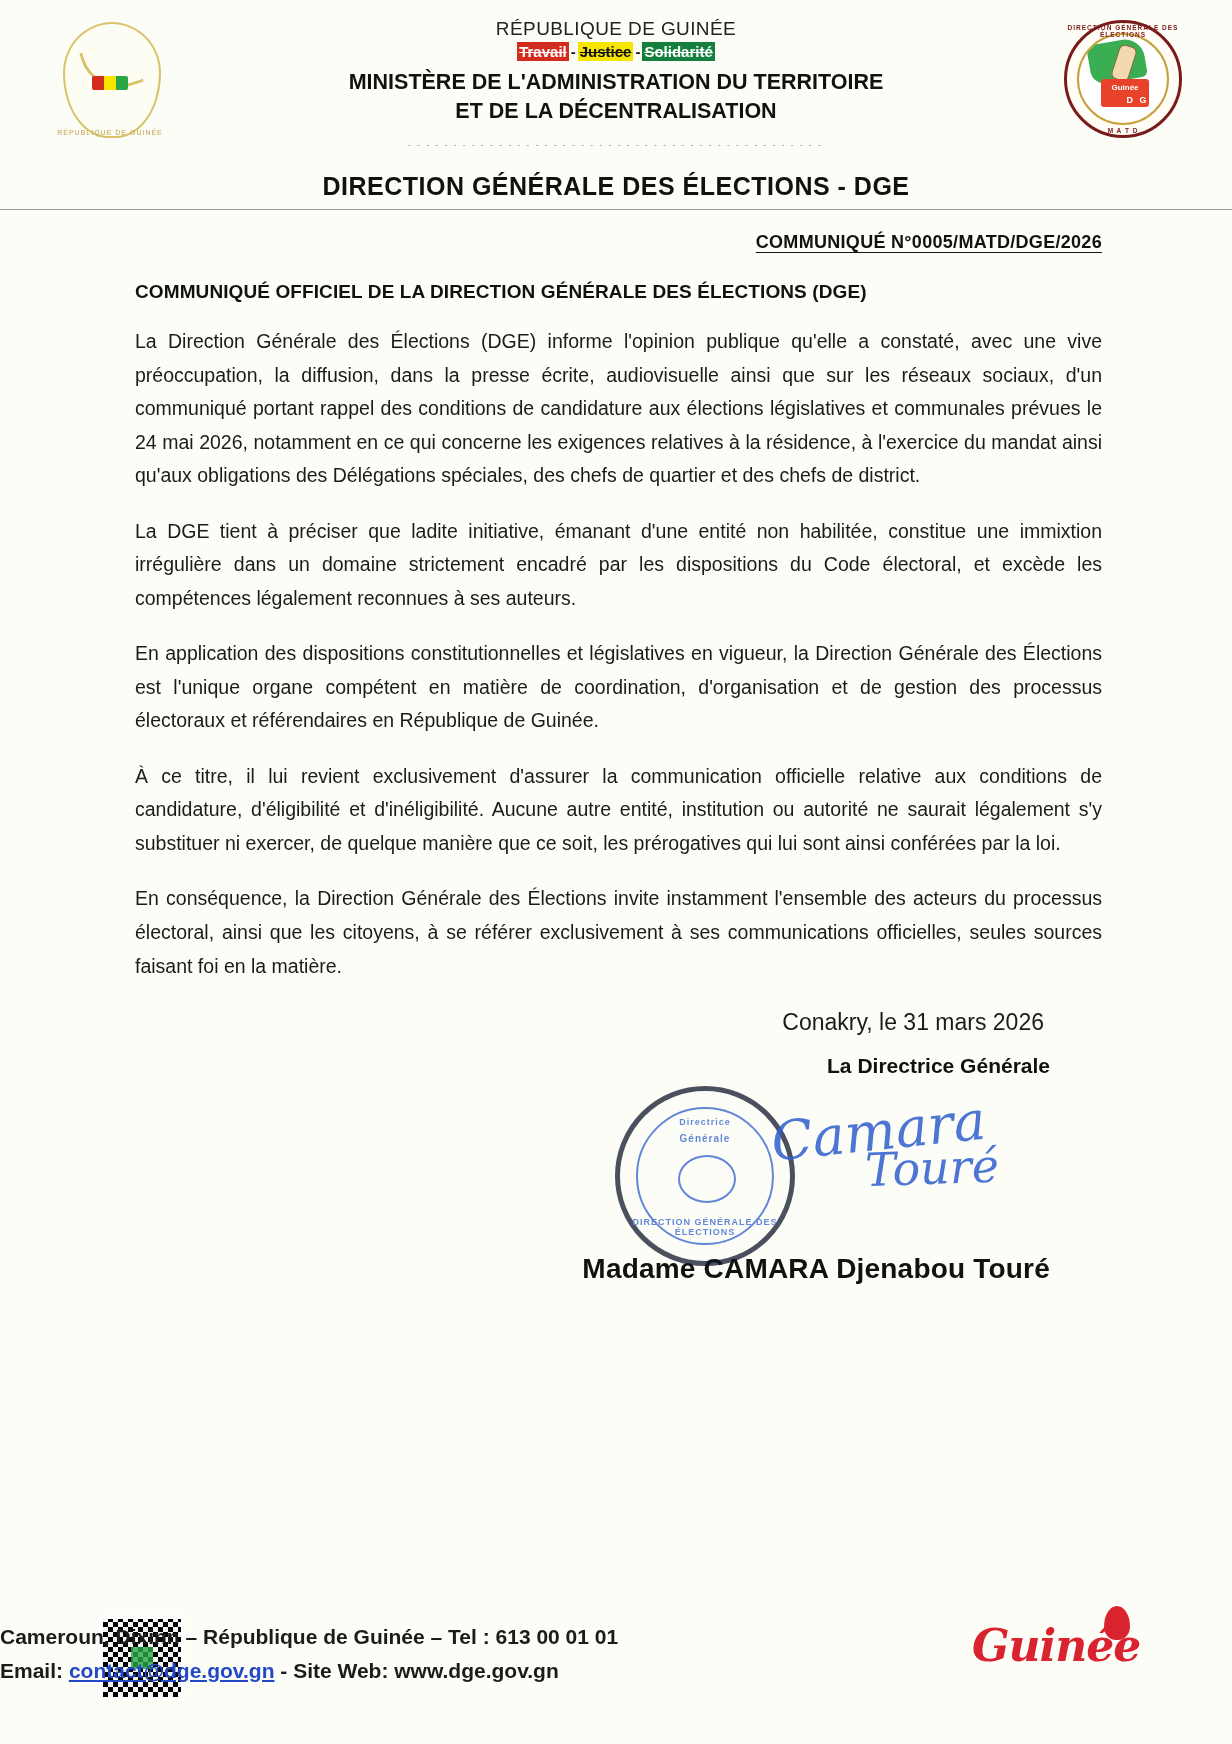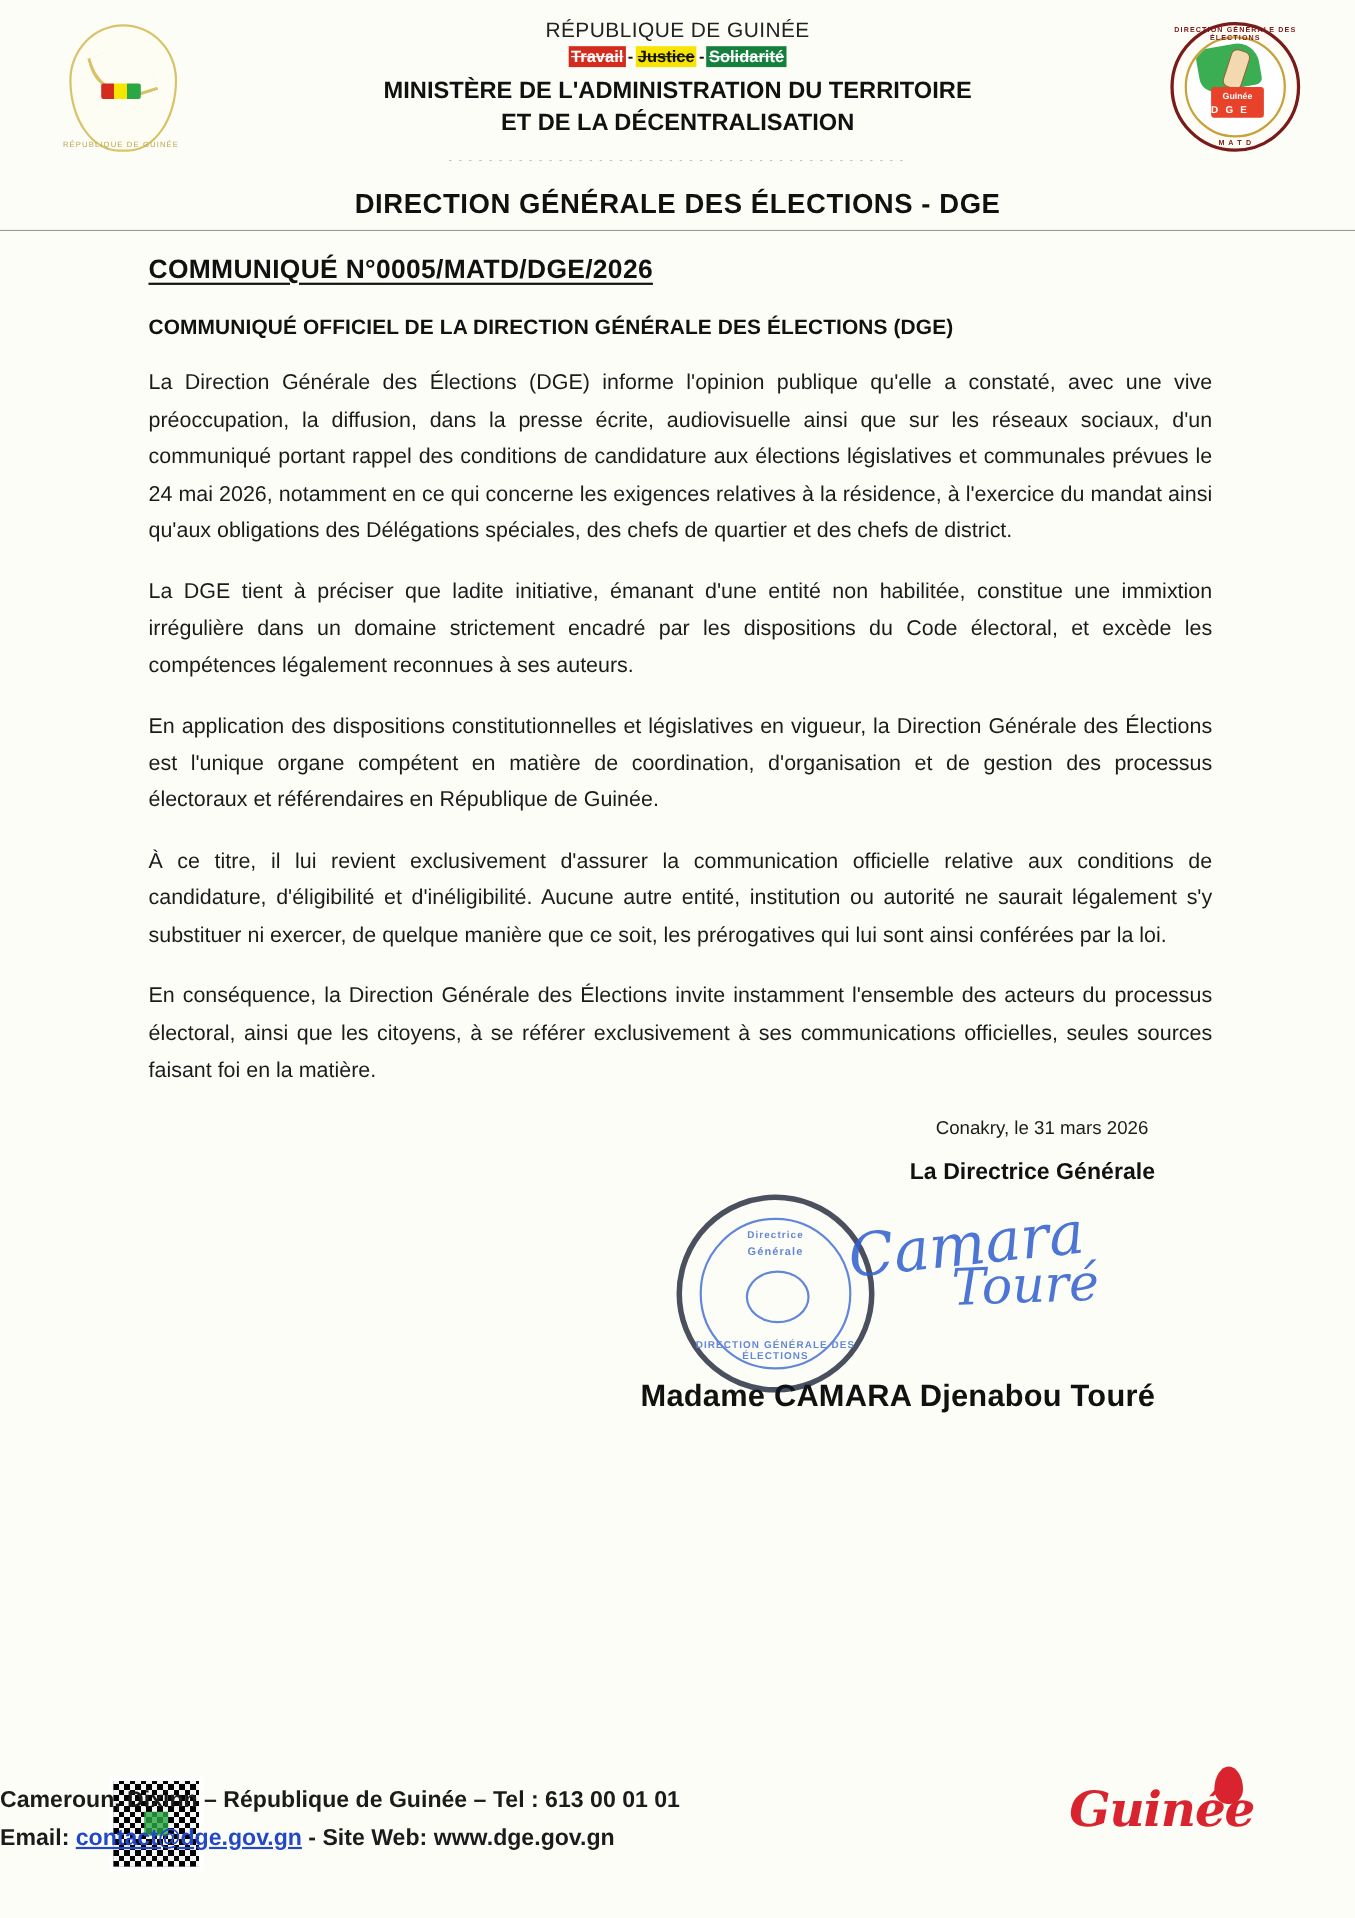--- a/index.html
+++ b/index.html
@@ -167,22 +167,22 @@
     left: 22px; top: 48px;
     width: 48px;
     text-align: center;
     font-size: 8px;
     color: #fff;
     font-weight: bold;
   }
   .dgelogo .dge {
     position: absolute;
     left: 22px; top: 60px;
-    width: 48px;
-    text-align: left;
+    width: 60px;
+    text-align: right;
     font-size: 9px;
     color: #fff;
     font-weight: bold;
     letter-spacing: 2px;
   }
   .dgelogo .toptext, .dgelogo .bottomtext {
     position: absolute;
     left: 0; right: 0;
     text-align: center;
     font-size: 6.5px;
@@ -192,22 +192,22 @@
   }
   .dgelogo .toptext { top: 4px; }
   .dgelogo .bottomtext { bottom: 4px; }
 
   
   .content {
     padding: 0 130px 0 135px;
   }
   .communique-no {
     margin-top: 22px;
-    text-align: left;
-    font-size: 24px;
+    text-align: right;
+    font-size: 18px;
     font-weight: bold;
     letter-spacing: 0.3px;
     text-decoration: underline;
     text-underline-offset: 4px;
     color: #111;
   }
   .subtitle {
     margin-top: 28px;
     font-size: 19px;
     font-weight: bold;
@@ -218,21 +218,21 @@
     margin: 22px 0 0 0;
     font-size: 19.5px;
     line-height: 1.72;
     text-align: justify;
     color: #1b1b1b;
   }
   .place-date {
     margin-top: 26px;
     text-align: right;
     padding-right: 58px;
-    font-size: 17px;
+    font-size: 23px;
     color: #1b1b1b;
   }
   .signer-title {
     margin-top: 18px;
     text-align: right;
     padding-right: 52px;
     font-size: 21px;
     font-weight: bold;
     color: #111;
   }

